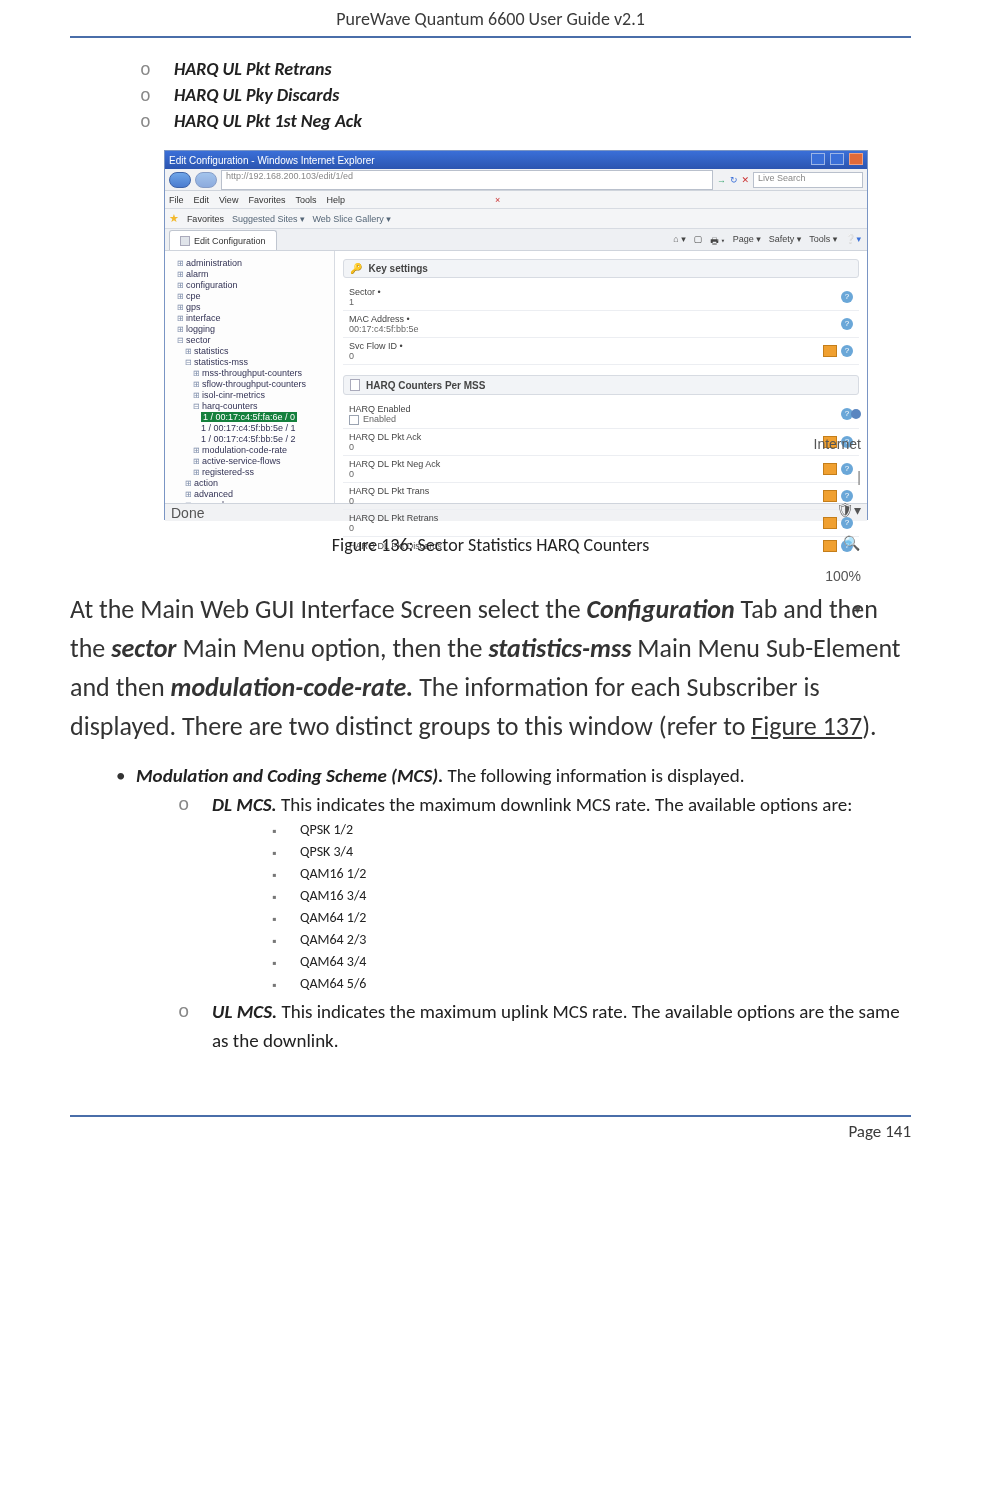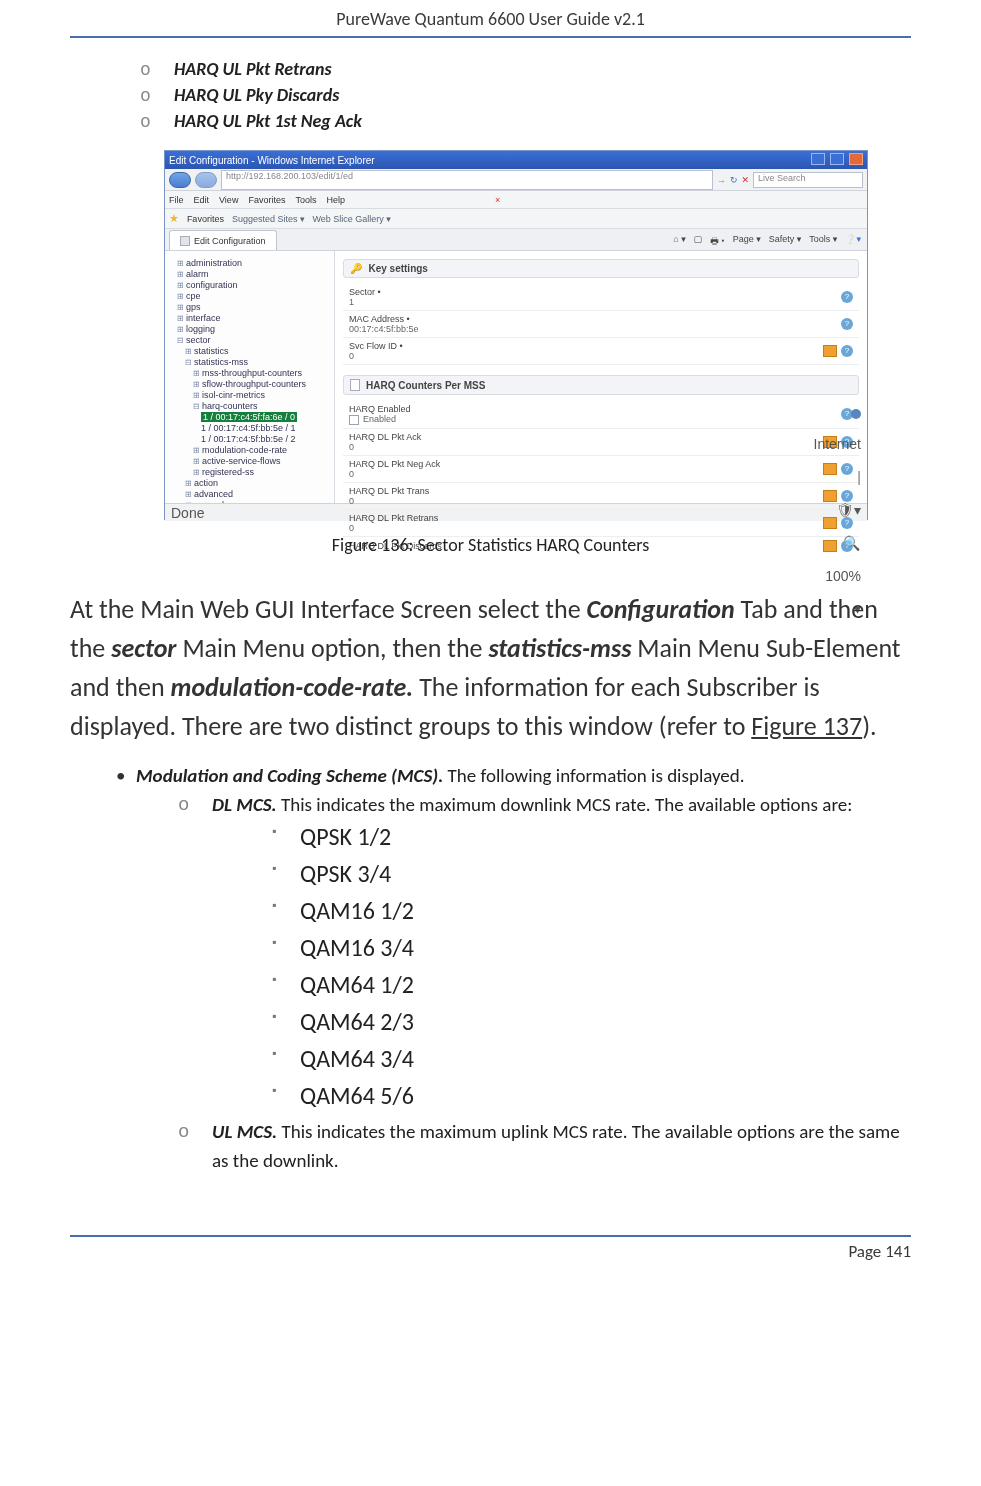--- a/index.html
+++ b/index.html
@@ -62,21 +62,21 @@
   ul.bullets > li { list-style: none; position:relative; padding-left: 20px; margin-bottom: 6px; }
   ul.bullets > li::before { content:"•"; position:absolute; left:0; top:0; color:#333; }
   ul.bullets > li b.i { font-weight:bold; font-style:italic; }
 
   ul.sub-o { margin-left: 42px; }
   ul.sub-o > li { list-style:none; position:relative; padding-left: 34px; margin-bottom:4px; }
   ul.sub-o > li::before { content:"o"; position:absolute; left:0; top:0; color:#888; font-family:"Courier New", monospace; }
   ul.sub-o > li b.i { font-weight:bold; font-style:italic; }
 
   ul.sub-sq { margin-left: 60px; }
-  ul.sub-sq > li { list-style:none; position:relative; padding-left:28px; margin-bottom:1px; font-size:24px; }
+  ul.sub-sq > li { list-style:none; position:relative; padding-left:28px; margin-bottom:1px; font-size:14px; }
   ul.sub-sq > li::before { content:"▪"; position:absolute; left:0; top:0; color:#777; font-size:12px; line-height:24px; }
 
   .checkbox-mini { display:inline-block; width:10px; height:10px; border:1px solid #9aa3b1; background:#fff; vertical-align:middle; margin-right:4px;}
 </style>
 </head>
 <body>
 <div class="page">
 
   <div class="header">PureWave Quantum 6600 User Guide v2.1</div>
   <hr class="hr">

